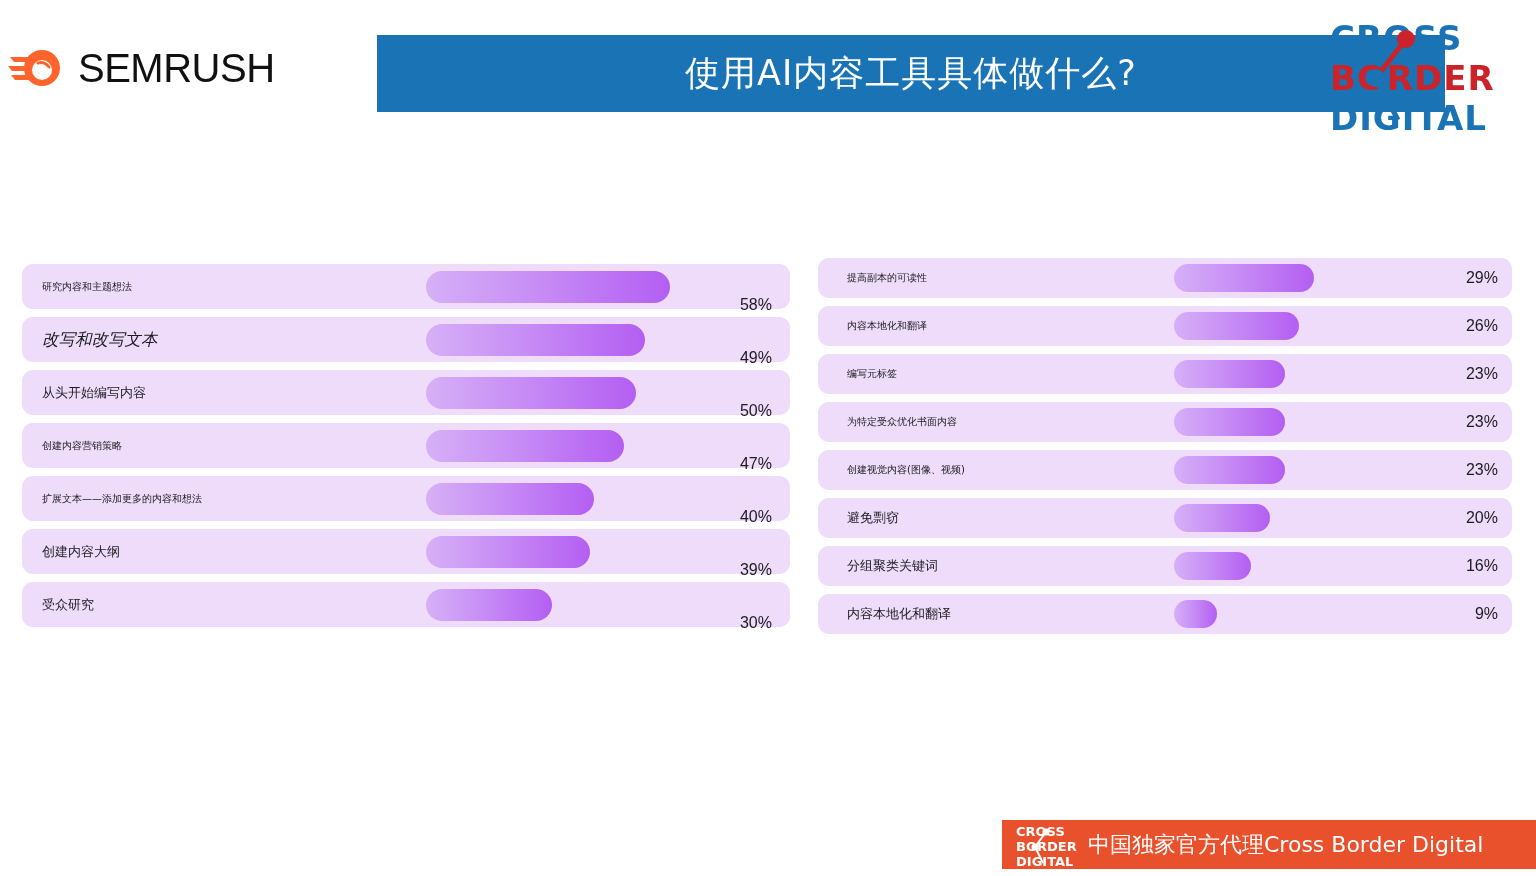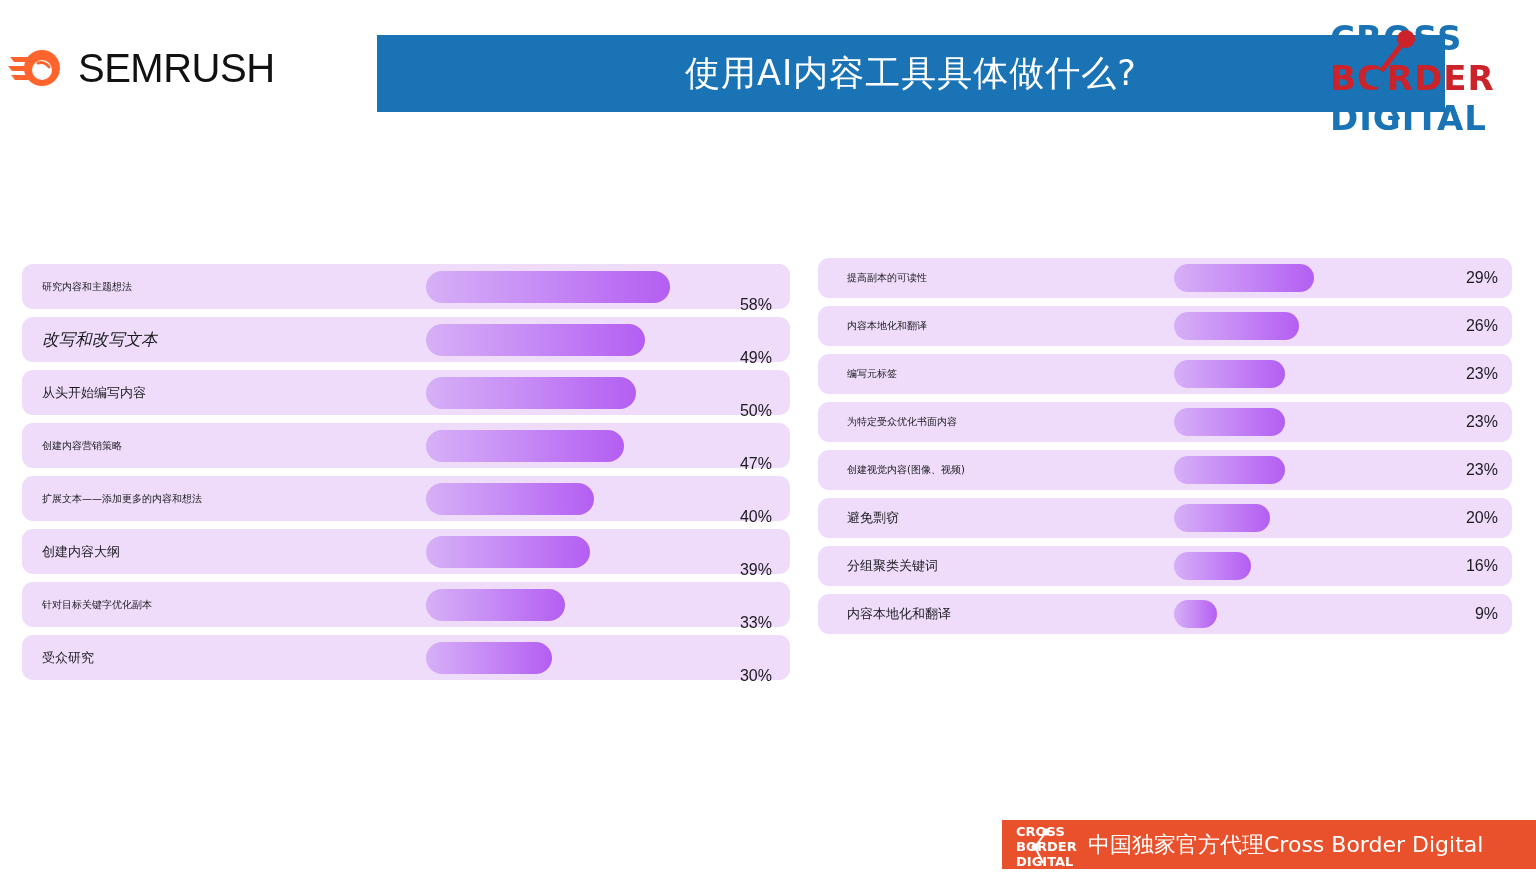--- a/index.html
+++ b/index.html
@@ -229,27 +229,20 @@
           <div class="bar-fill" style="width: 62.5%;"></div>
         </div>
         <span class="bar-value">40%</span>
       </div>
       <div class="bar-row">
         <span class="row-label lbl-sm">创建内容大纲</span>
         <div class="bar-track">
           <div class="bar-fill" style="width: 60.9375%;"></div>
         </div>
         <span class="bar-value">39%</span>
-      </div>
-      <div class="bar-row">
-        <span class="row-label lbl-md">针对目标关键字优化副本</span>
-        <div class="bar-track">
-          <div class="bar-fill" style="width: 51.5625%;"></div>
-        </div>
-        <span class="bar-value">33%</span>
       </div>
       <div class="bar-row">
         <span class="row-label lbl-sm">受众研究</span>
         <div class="bar-track">
           <div class="bar-fill" style="width: 46.875%;"></div>
         </div>
         <span class="bar-value">30%</span>
       </div>
     </div>
   <div class="panel panel-right">

